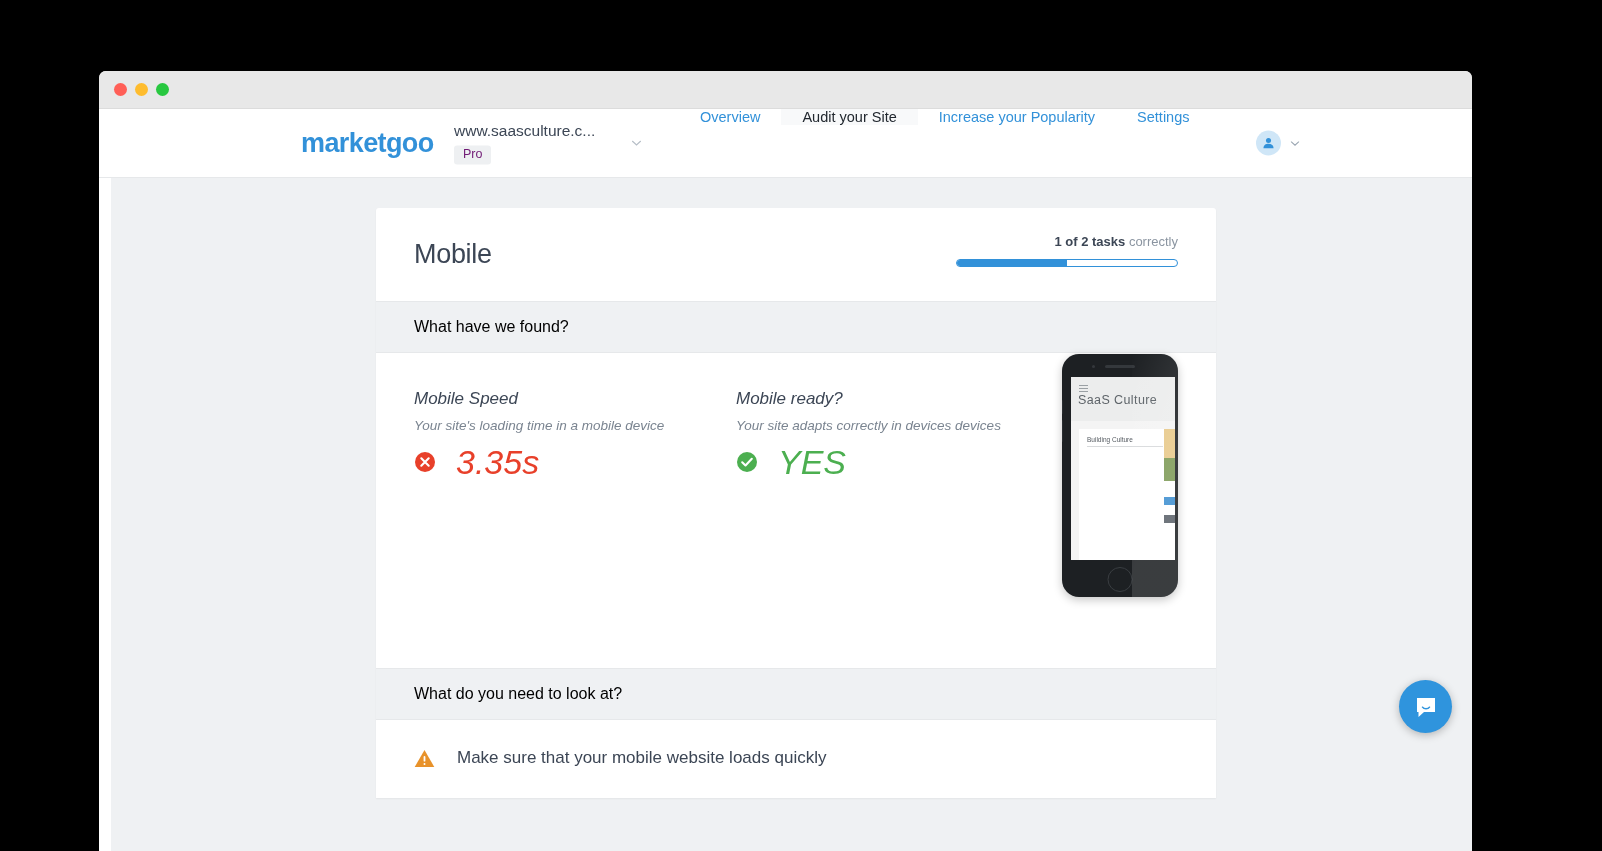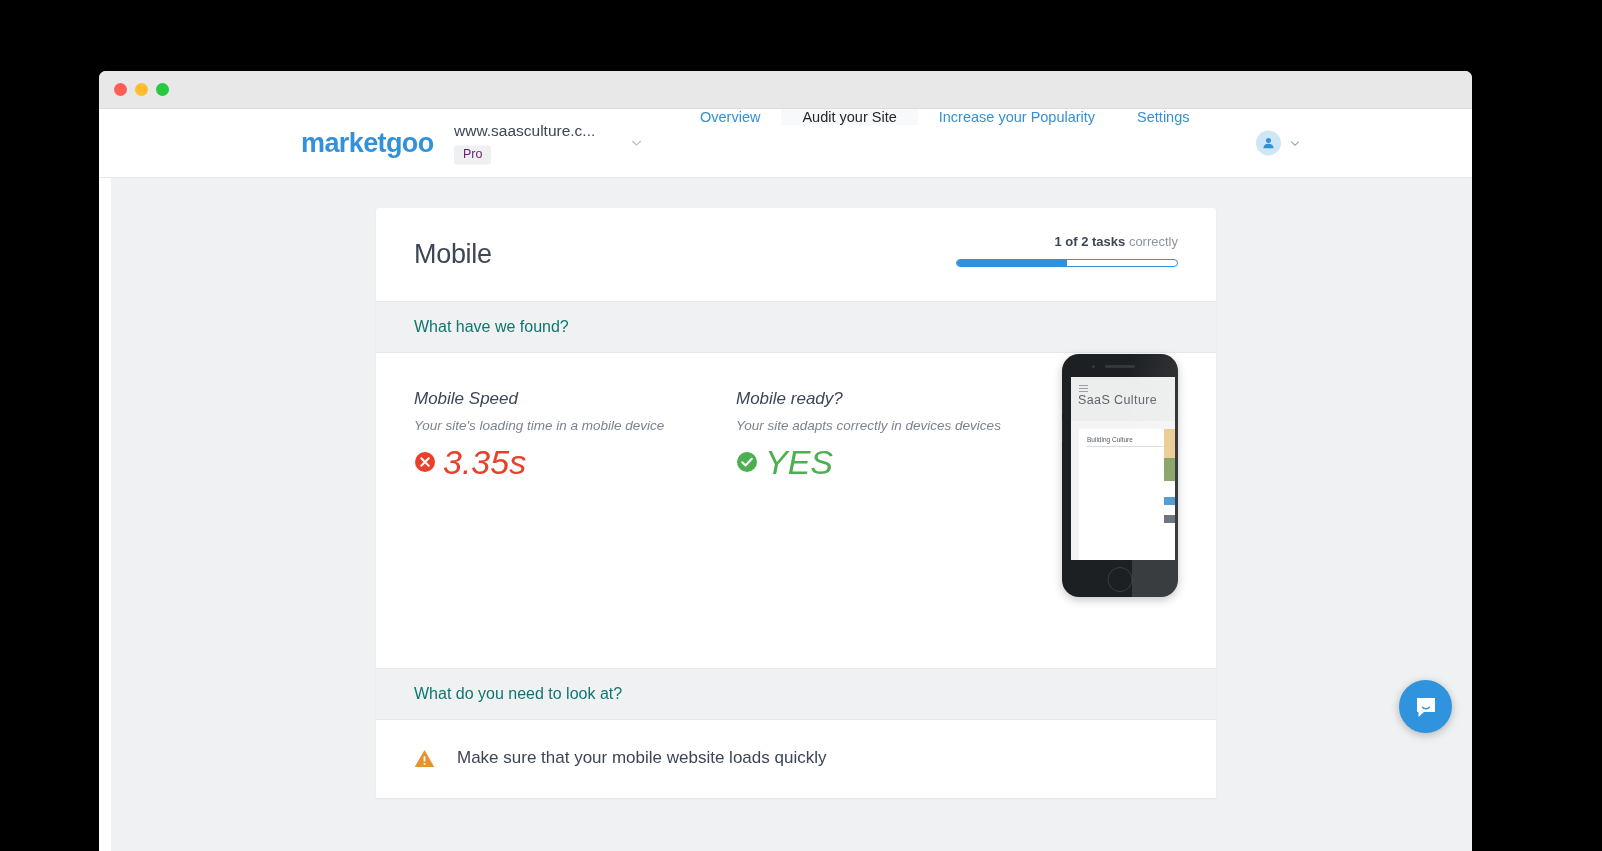--- a/index.html
+++ b/index.html
@@ -198,21 +198,21 @@
   }
   .progress-fill {
     height: 100%;
     background: #3291d9;
   }
 
   .band {
     background: #eff1f3;
     padding: 16px 38px;
     font-size: 16px;
-    color: #0f766e;
+    color: #000000;
     border-top: 1px solid #e6e8ea;
     border-bottom: 1px solid #e6e8ea;
   }
 
   .findings {
     position: relative;
     padding: 36px 38px 30px;
     min-height: 315px;
   }
   .metrics { display: flex; font-style: italic; }
@@ -223,21 +223,21 @@
     margin-bottom: 9px;
   }
   .metric-sub {
     font-size: 13.5px;
     color: #7a8490;
     margin-bottom: 12px;
   }
   .metric-value {
     display: flex;
     align-items: center;
-    gap: 7px;
+    gap: 20px;
     font-size: 34px;
     line-height: 1;
   }
   .metric-value.bad  { color: #e8402a; }
   .metric-value.good { color: #4caf50; }
   .metric-icon { width: 22px; height: 22px; flex: none; }
   .metric-icon svg { display: block; }
 
   
   .phone {

